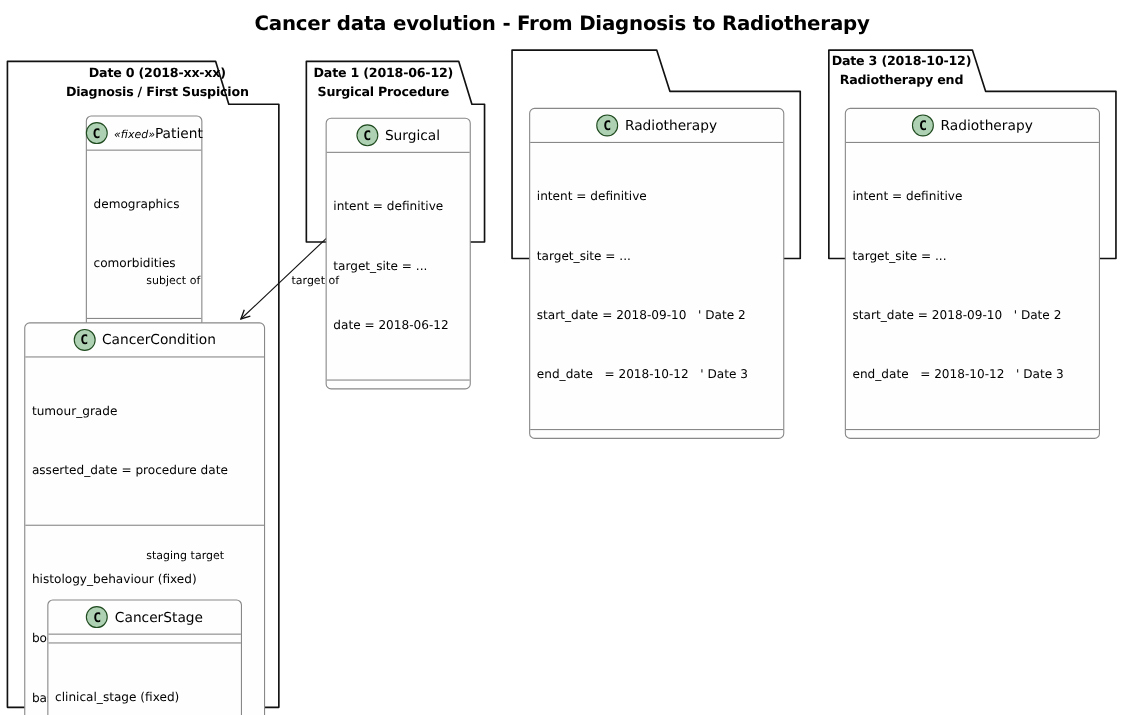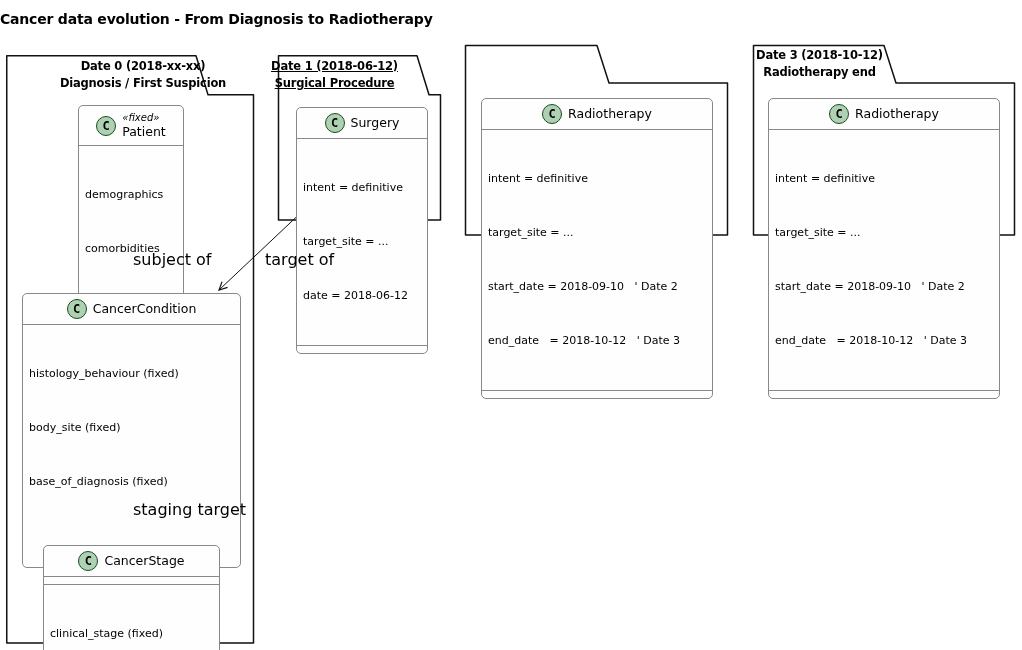--- a/index.html
+++ b/index.html
@@ -18,23 +18,23 @@
   }
   svg.layer {
     position: absolute;
     left: 0; top: 0;
     width: 1022px; height: 650px;
   }
   .diagram-title {
     position: absolute;
     left: 0; right: 0;
     top: 11px;
-    text-align: left;
+    text-align: center;
     font-weight: bold;
-    font-size: 14px;
+    font-size: 18px;
     letter-spacing: -0.2px;
     white-space: nowrap;
   }
   .pkg-tab {
     position: absolute;
     display: flex;
     flex-direction: column;
     align-items: center;
     justify-content: center;
     font-weight: bold;
@@ -53,22 +53,22 @@
   }
   .cls-header {
     display: flex;
     align-items: center;
     justify-content: center;
     gap: 6px;
     padding: 5px 6px;
   }
   .hdr-stack {
     display: flex;
-    flex-direction: column;
-    align-items: flex-start;
+    flex-direction: row;
+    align-items: flex-end;
   }
   .stereo {
     font-style: italic;
     font-size: 10px;
     line-height: 13px;
   }
   .cls-name {
     font-size: 12.5px;
     line-height: 16px;
   }
@@ -93,21 +93,21 @@
     line-height: 18px;
     white-space: pre;
   }
   .sec-empty {
     border-top: 1px solid #888888;
     height: 7px;
   }
   .field-line { white-space: pre; }
   .edge-label {
     position: absolute;
-    font-size: 16px;
+    font-size: 10px;
     white-space: nowrap;
   }
 </style>
 </head>
 <body>
 
 <div class="canvas">
 
   <svg class="layer">
     <defs>
@@ -125,21 +125,21 @@
     <line x1="308" y1="206" x2="219" y2="290" stroke="#111111" stroke-width="1" marker-end="url(#arrowOpen)"></line>
     <line x1="130" y1="467" x2="130" y2="540" stroke="#111111" stroke-width="1" marker-end="url(#arrowOpen)"></line>
   </svg>
 
   <div class="diagram-title">Cancer data evolution - From Diagnosis to Radiotherapy</div>
 
   <div class="pkg-tab" style="left:6px; top:55px; width:192px; height:40px;margin-left:41px;">
     <span>Date 0 (2018-xx-xx)</span>
     <span>Diagnosis / First Suspicion</span>
   </div>
-  <div class="pkg-tab" style="left:264px; top:55px; width:141px; height:40px;text-decoration:underline;">
+  <div class="pkg-tab" style="left:278px; top:55px; width:141px; height:40px;">
     <span>Date 1 (2018-06-12)</span>
     <span>Surgical Procedure</span>
   </div>
   <div class="pkg-tab" style="left:752px; top:45px; width:135px; height:38px;">
     <span>Date 3 (2018-10-12)</span>
     <span>Radiotherapy end</span>
   </div>
 
   <div class="cls" style="left:78px; top:105px; width:104px;">
     <div class="cls-header">
@@ -152,21 +152,21 @@
     <div class="sec">
       <div class="field-line">demographics</div>
       <div class="field-line">comorbidities</div>
     </div>
     <div class="sec-empty"></div>
   </div>
 
   <div class="cls" style="left:296px; top:107px; width:130px;">
     <div class="cls-header">
       <span class="cc">C</span>
-      <span class="cls-name">Surgery</span>
+      <span class="cls-name">Surgical</span>
     </div>
     <div class="sec">
       <div class="field-line">intent = definitive</div>
       <div class="field-line">target_site = ...</div>
       <div class="field-line">date = 2018-06-12</div>
     </div>
     <div class="sec-empty"></div>
   </div>
 
   <div class="cls" style="left:481px; top:98px; width:230px;">
@@ -194,20 +194,24 @@
       <div class="field-line">start_date = 2018-09-10   ' Date 2</div>
       <div class="field-line">end_date   = 2018-10-12   ' Date 3</div>
     </div>
     <div class="sec-empty"></div>
   </div>
 
   <div class="cls" style="left:22px; top:293px; width:217px;">
     <div class="cls-header">
       <span class="cc">C</span>
       <span class="cls-name">CancerCondition</span>
+    </div>
+    <div class="sec">
+      <div class="field-line">tumour_grade</div>
+      <div class="field-line">asserted_date = procedure date</div>
     </div>
     <div class="sec">
       <div class="field-line">histology_behaviour (fixed)</div>
       <div class="field-line">body_site (fixed)</div>
       <div class="field-line">base_of_diagnosis (fixed)</div>
       
       
     </div>
   </div>
 

